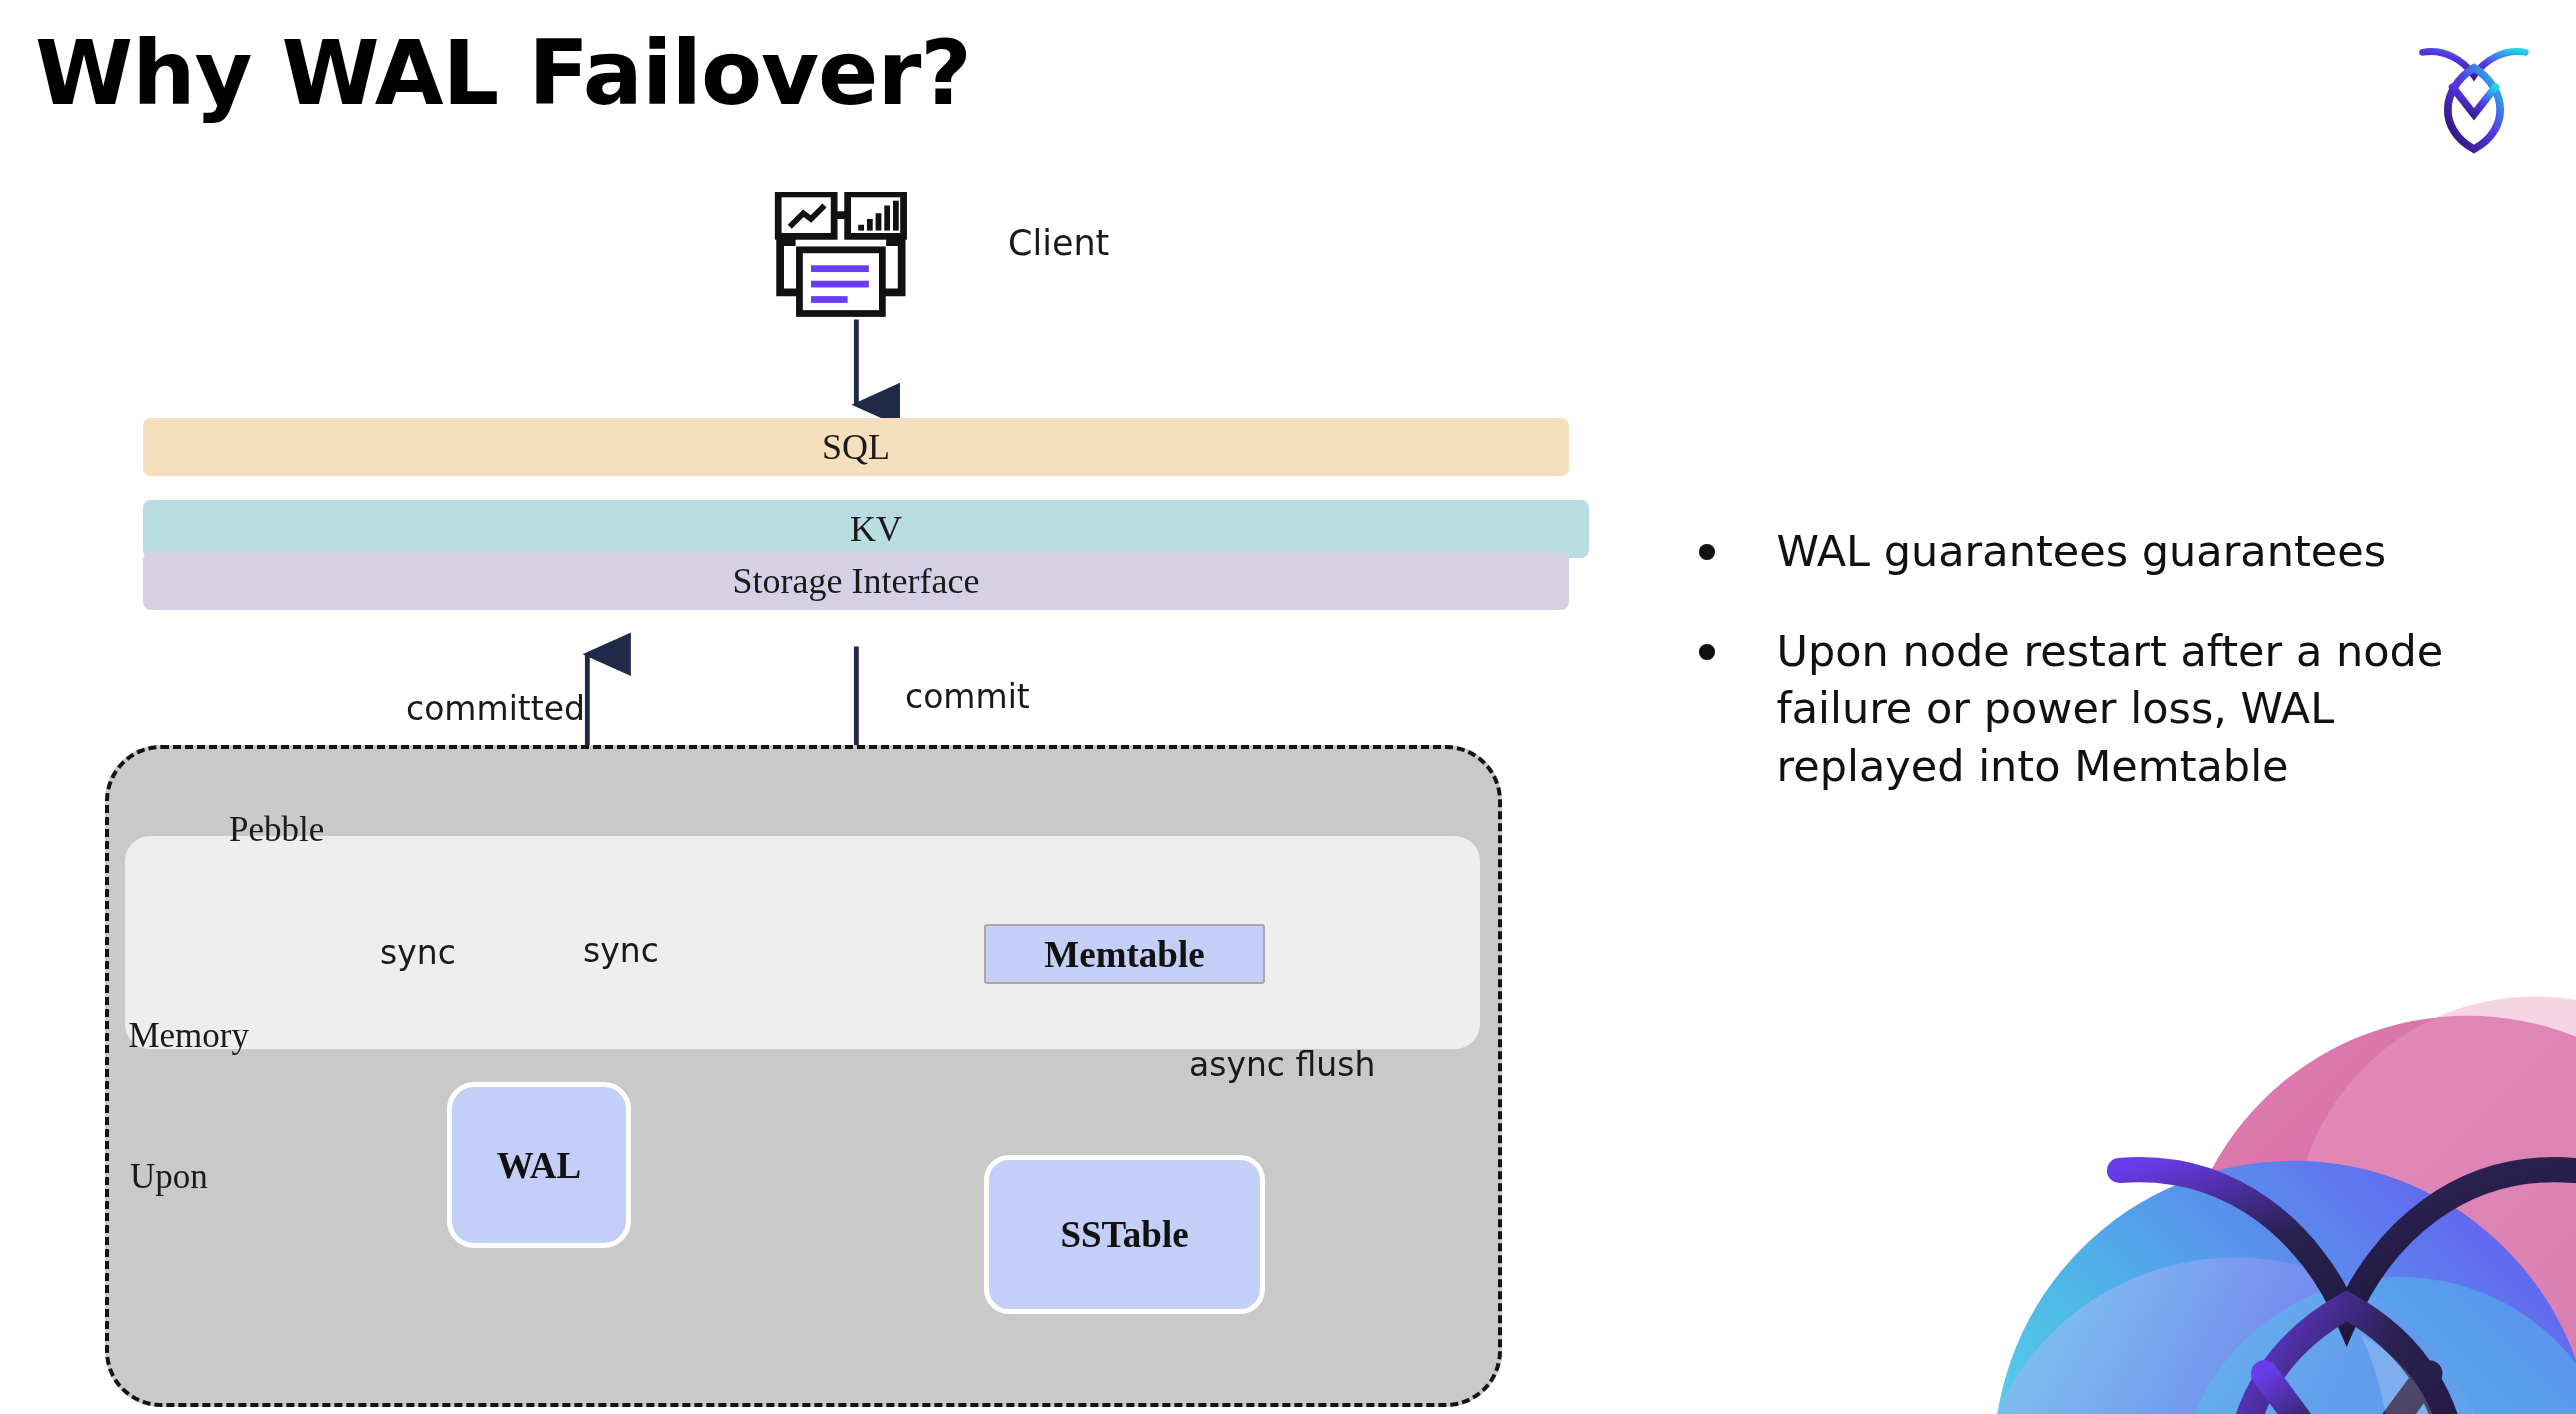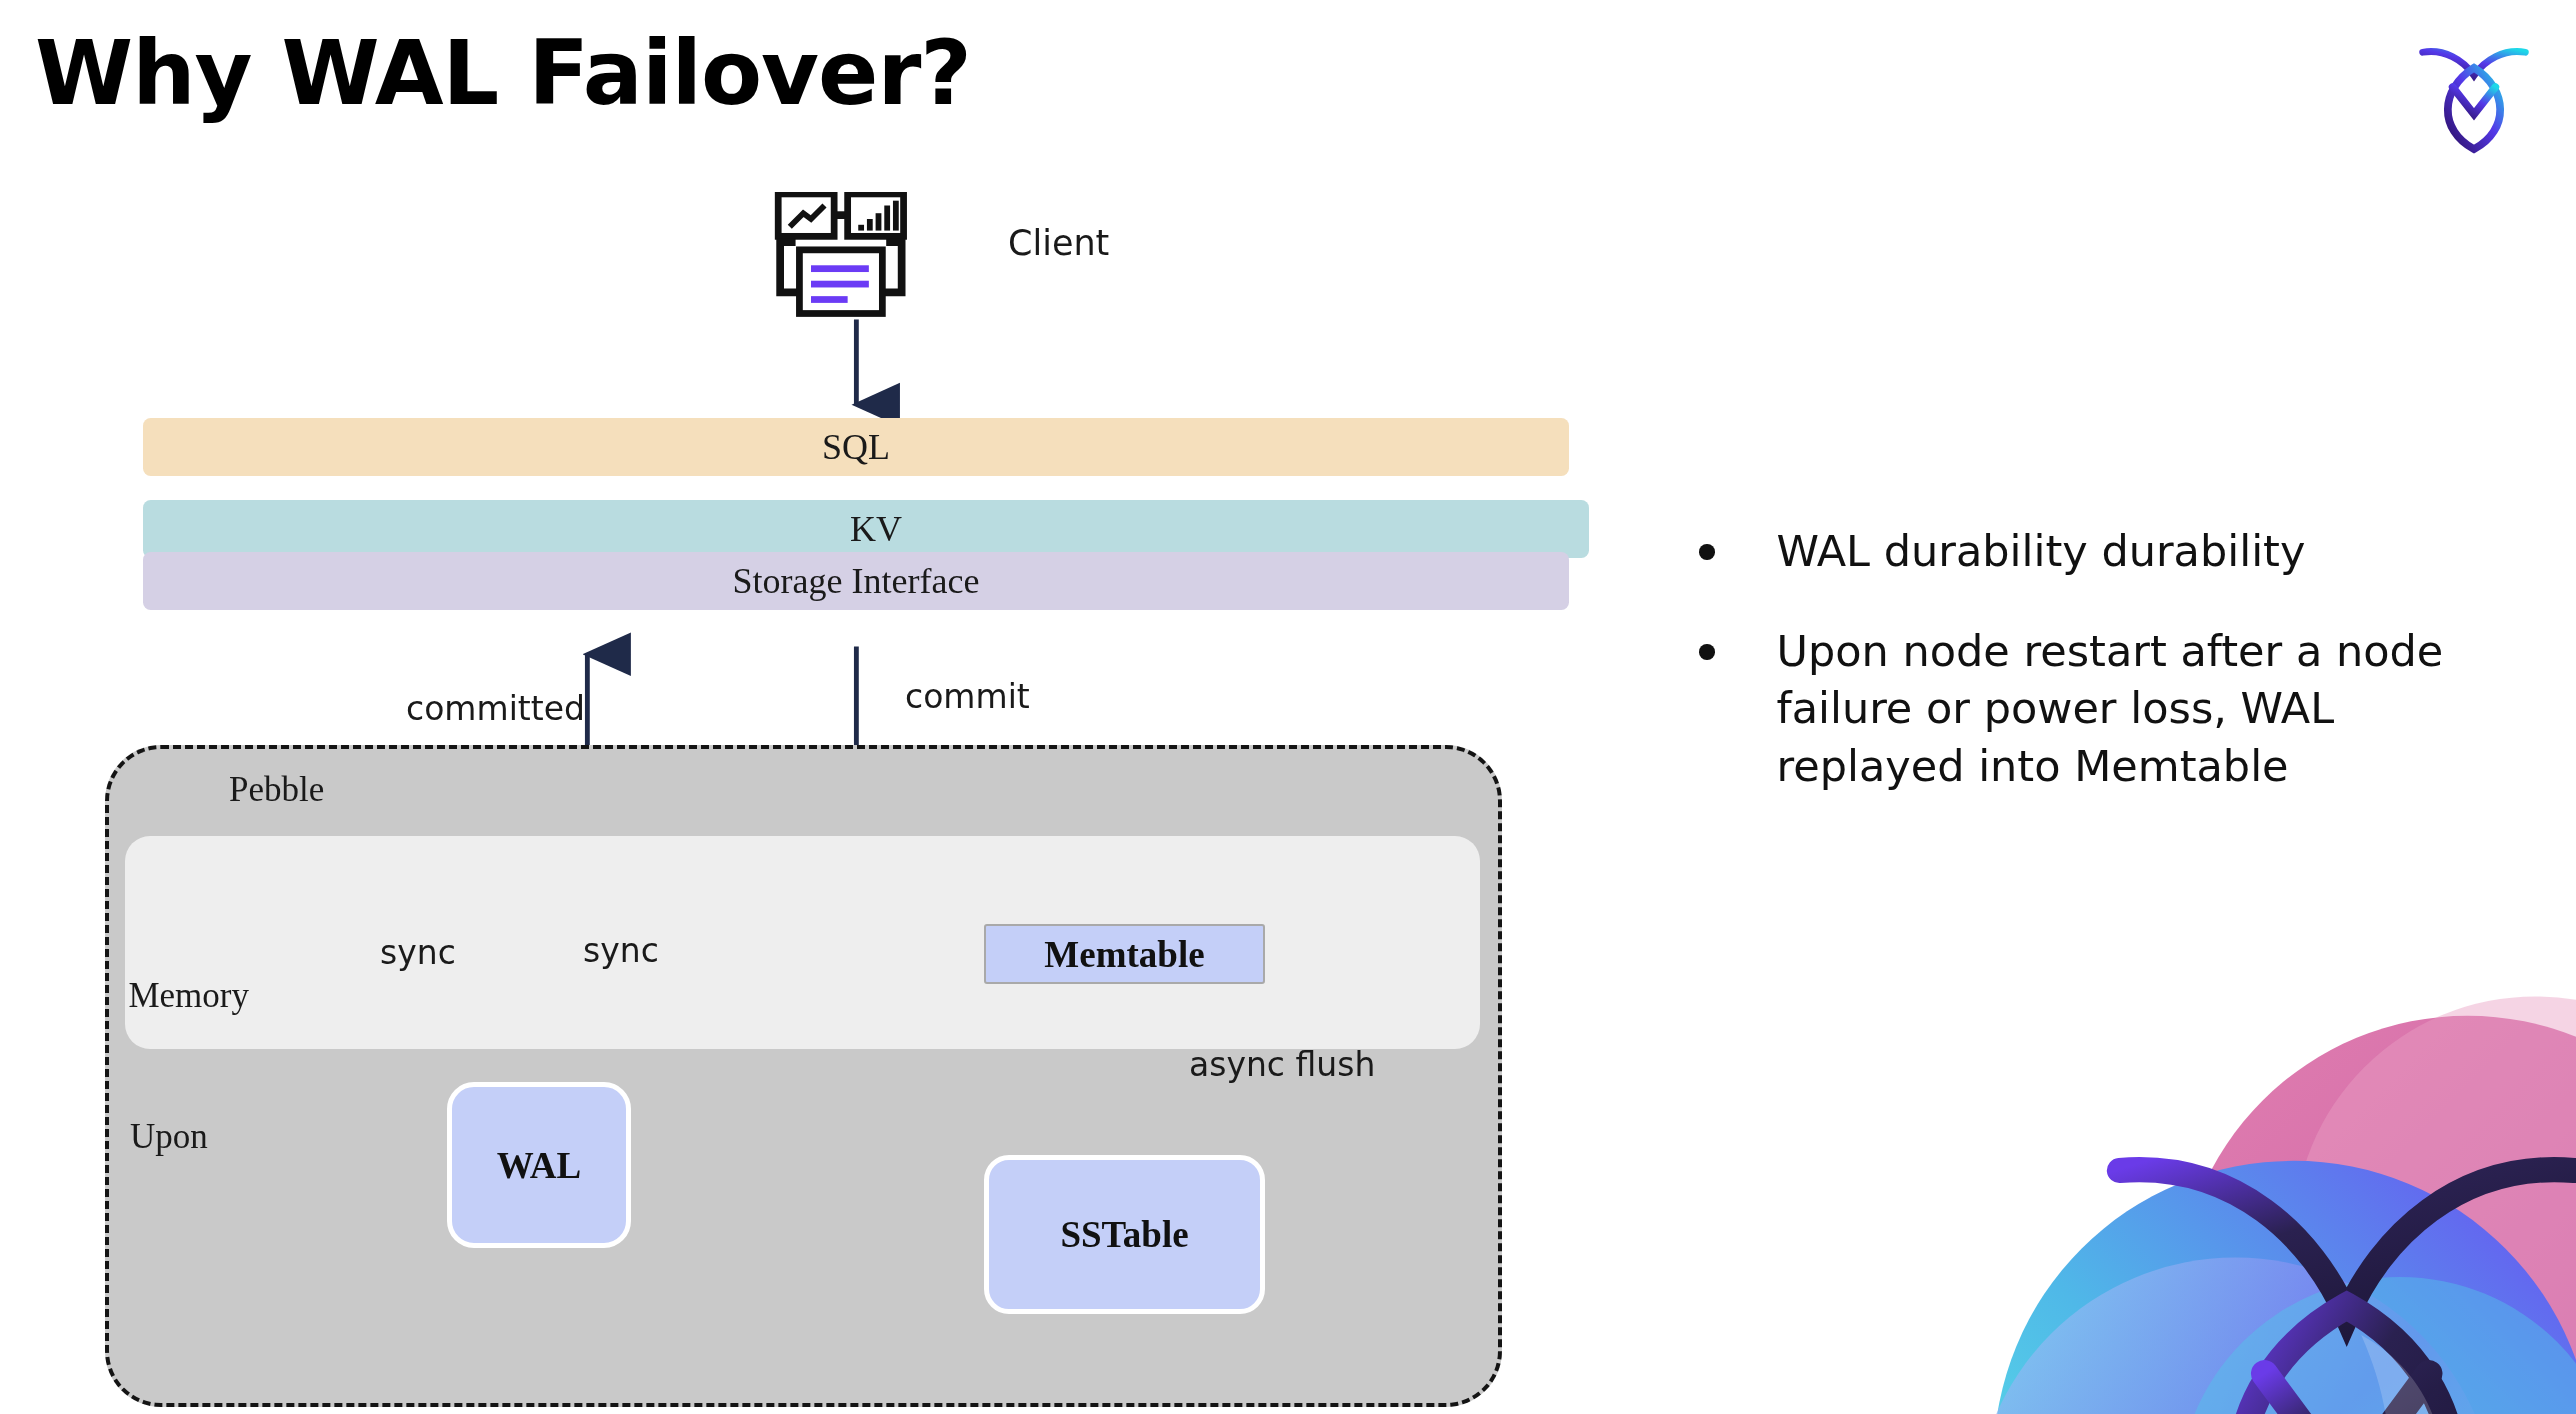--- a/index.html
+++ b/index.html
@@ -49,21 +49,21 @@
     position:absolute;left:105px;top:745px;width:1397px;height:662px;
     background:#c9c9c9;border:4.8px dashed #141414;border-radius:56px;
     box-sizing:border-box;
   }
   #memory-band{
     position:absolute;left:15.5px;top:87px;width:1355px;height:213px;
     background:#eeeeee;border-radius:25px;
   }
   .zone-label{
     position:absolute;font-family:"Liberation Serif", serif;
-    font-size:35px;color:#1a1a1a;white-space:nowrap;
+    font-size:35px;color:#1a1a1a;white-space:nowrap;margin-top:40px;
   }
   #label-pebble{left:120px;top:21px;}
   #label-memory{left:19.4px;top:227px;}
   #label-disk{left:21px;top:368px;}
 
   
   .node-box{
     position:absolute;background:#c4cff8;
     display:flex;align-items:center;justify-content:center;
     font-family:"Liberation Serif", serif;font-weight:bold;
@@ -256,20 +256,20 @@
   <div class="edge-label" id="lbl-committed">committed</div>
   <div class="edge-label" id="lbl-commit">commit</div>
   <div class="edge-label" id="lbl-sync-left">sync</div>
   <div class="edge-label" id="lbl-sync-right">sync</div>
   <div class="edge-label" id="lbl-async-flush">async flush</div>
 </div>
 
 <div id="bullets">
   <div class="bullet-row">
     <div class="bullet-dot"></div>
-    <div class="bullet-text">WAL durability durability</div>
+    <div class="bullet-text">WAL guarantees guarantees</div>
   </div>
   <div class="bullet-row">
     <div class="bullet-dot"></div>
     <div class="bullet-text">Upon node restart after a node failure or power loss, WAL replayed into Memtable</div>
   </div>
 </div>
 
 
 </body></html>

